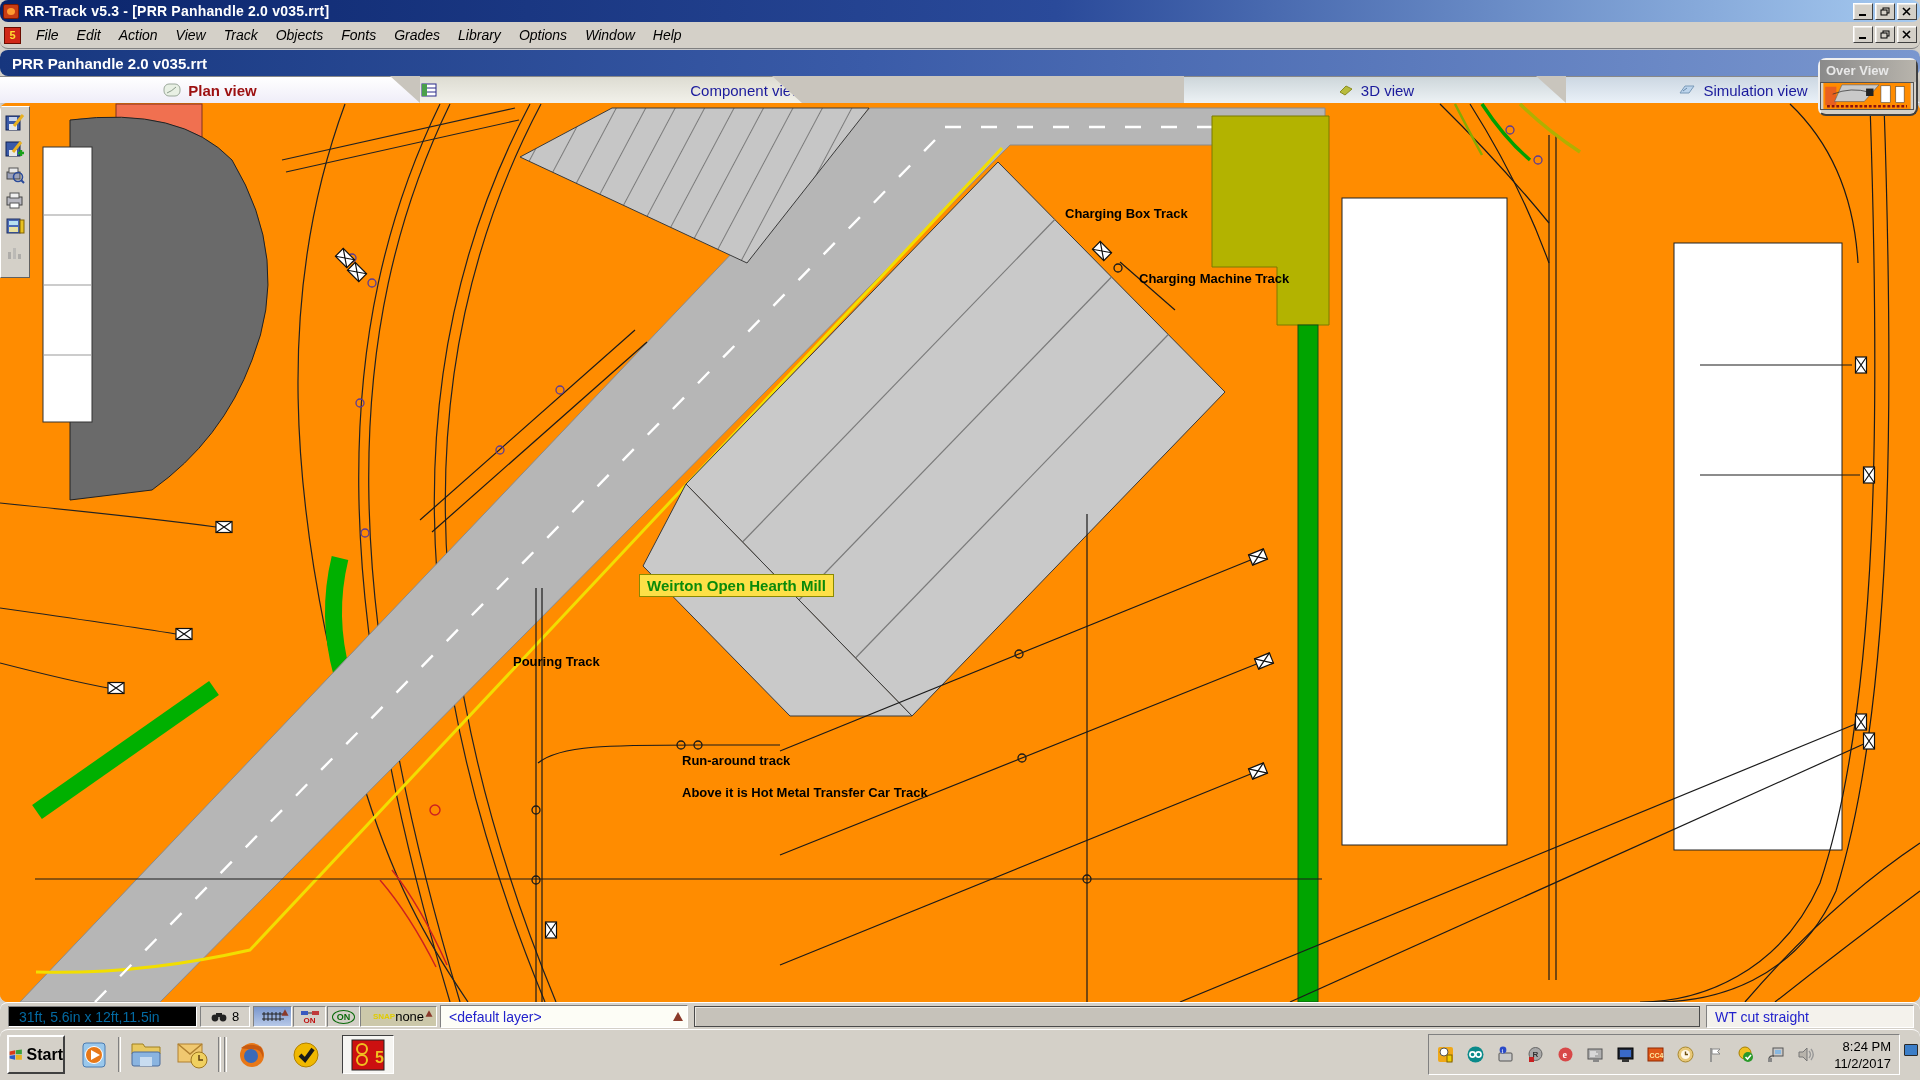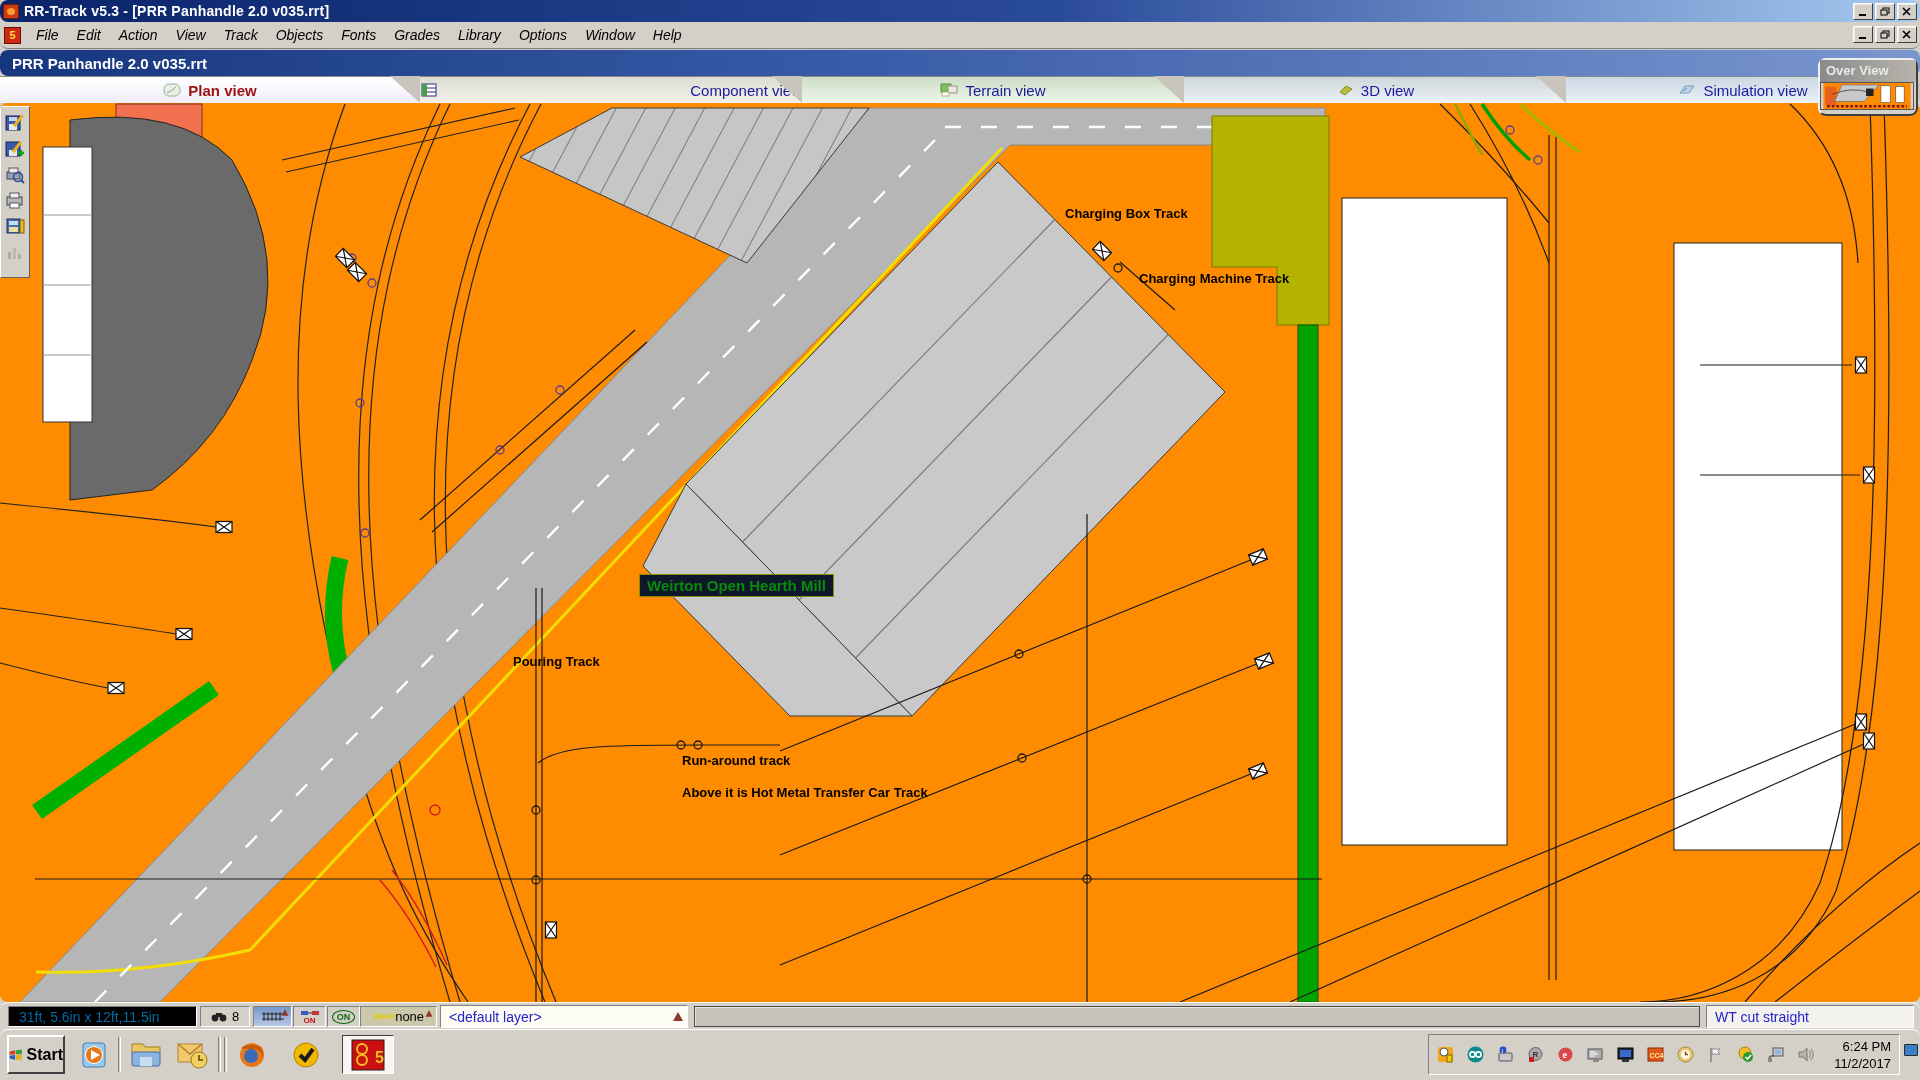--- a/index.html
+++ b/index.html
@@ -44,21 +44,21 @@
   .tab .ticon { width:18px; height:14px; flex:0 0 auto; }
   .tab-active { background:linear-gradient(#ffffff,#efedf8); color:#9c1010; font-weight:bold; z-index:2; }
   .tab-b { background:linear-gradient(#dddcd2,#f2f1ea);justify-content:space-between; }
   .tab-c { background:linear-gradient(#ccdec6,#eef6ec); }
   .tab-d { background:linear-gradient(#cdd6da,#edf2f5); }
   .tab-e { background:linear-gradient(#ccd7e2,#eaf1f8); }
 
   
   .canvas { left:0; top:103px; width:1920px; height:899px; background:#ff8c00; overflow:hidden; }
   .cvlabel { position:absolute; font-size:13px; font-weight:bold; color:#000; white-space:nowrap; }
-  .mill-label { position:absolute; left:639px; top:471px; background:#0f172a; border:1px solid #8a8a00;
+  .mill-label { position:absolute; left:639px; top:471px; background:#fde047; border:1px solid #8a8a00;
     color:#0a8a0a; font-size:15px; font-weight:bold; padding:2px 7px; white-space:nowrap; }
 
   
   .ltoolbar { position:absolute; left:0px; top:3px; width:30px; height:172px; background:#d4d0c8;
     border:1px solid; border-color:#fff #606060 #606060 #fff; display:flex; flex-direction:column;
     align-items:center; padding-top:3px; gap:2px; }
   .tbtn { width:24px; height:24px; display:flex; align-items:center; justify-content:center; }
   .tbtn svg { display:block; }
 
   
@@ -181,28 +181,20 @@
         </svg>
       <span>Plan view</span>
     </div>
     <div class="tab tab-b" style="left:420px;width:382px;">
       <svg class="ticon" viewBox="0 0 16 14">
           <rect x="1" y="1" width="14" height="12" fill="#fff" stroke="#2a2a8a"></rect>
           <rect x="1" y="1" width="5" height="12" fill="#4aa04a"></rect>
           <path d="M6,5 H15 M6,9 H15" stroke="#2a2a8a"></path>
         </svg>
       <span>Component view</span>
-    </div>
-    <div class="tab tab-c" style="left:802px;width:382px;">
-      <svg class="ticon" viewBox="0 0 18 14">
-          <rect x="1" y="1" width="10" height="8" fill="#7cc060" stroke="#5a8a48"></rect>
-          <rect x="8" y="3" width="9" height="7" fill="#e8e8e0" stroke="#9a9a8a"></rect>
-          <rect x="2" y="9" width="7" height="4" fill="#fffff0" stroke="#b0b090"></rect>
-        </svg>
-      <span>Terrain view</span>
     </div>
     <div class="tab tab-d" style="left:1184px;width:382px;">
       <svg class="ticon" viewBox="0 0 18 14">
           <polygon points="4,9 10,3 16,6 9,12" fill="#b8bc3c" stroke="#8a8c20"></polygon>
         </svg>
       <span>3D view</span>
     </div>
     <div class="tab tab-e" style="left:1566px;width:354px;">
       <svg class="ticon" viewBox="0 0 18 14">
           <polygon points="2,10 7,3 16,3 11,10" fill="#bcd4ec" stroke="#7a9ab8"></polygon>
@@ -623,20 +615,20 @@
             <rect x="8" y="4" width="6" height="4" fill="#88b8e0"></rect>
             <path d="M2,14 q0,-5 5,-4" fill="none" stroke="#555" stroke-width="1.4"></path>
             <rect x="1" y="12" width="4" height="4" fill="#888"></rect>
           </svg>
         <svg class="ticon16">
             <polygon points="2,6 6,6 10,2 10,15 6,11 2,11" fill="#b8b4ac" stroke="#777"></polygon>
             <path d="M12,5 q3,3.5 0,7 M14,3 q4.5,5.5 0,11" fill="none" stroke="#999" stroke-width="1.4"></path>
           </svg>
       </div>
       <div class="clock">
-        <div>6:24 PM</div>
+        <div>8:24 PM</div>
         <div>11/2/2017</div>
       </div>
     </div>
     <div class="showdesk"></div>
   </div>
 
 </div>
 
 </body></html>

